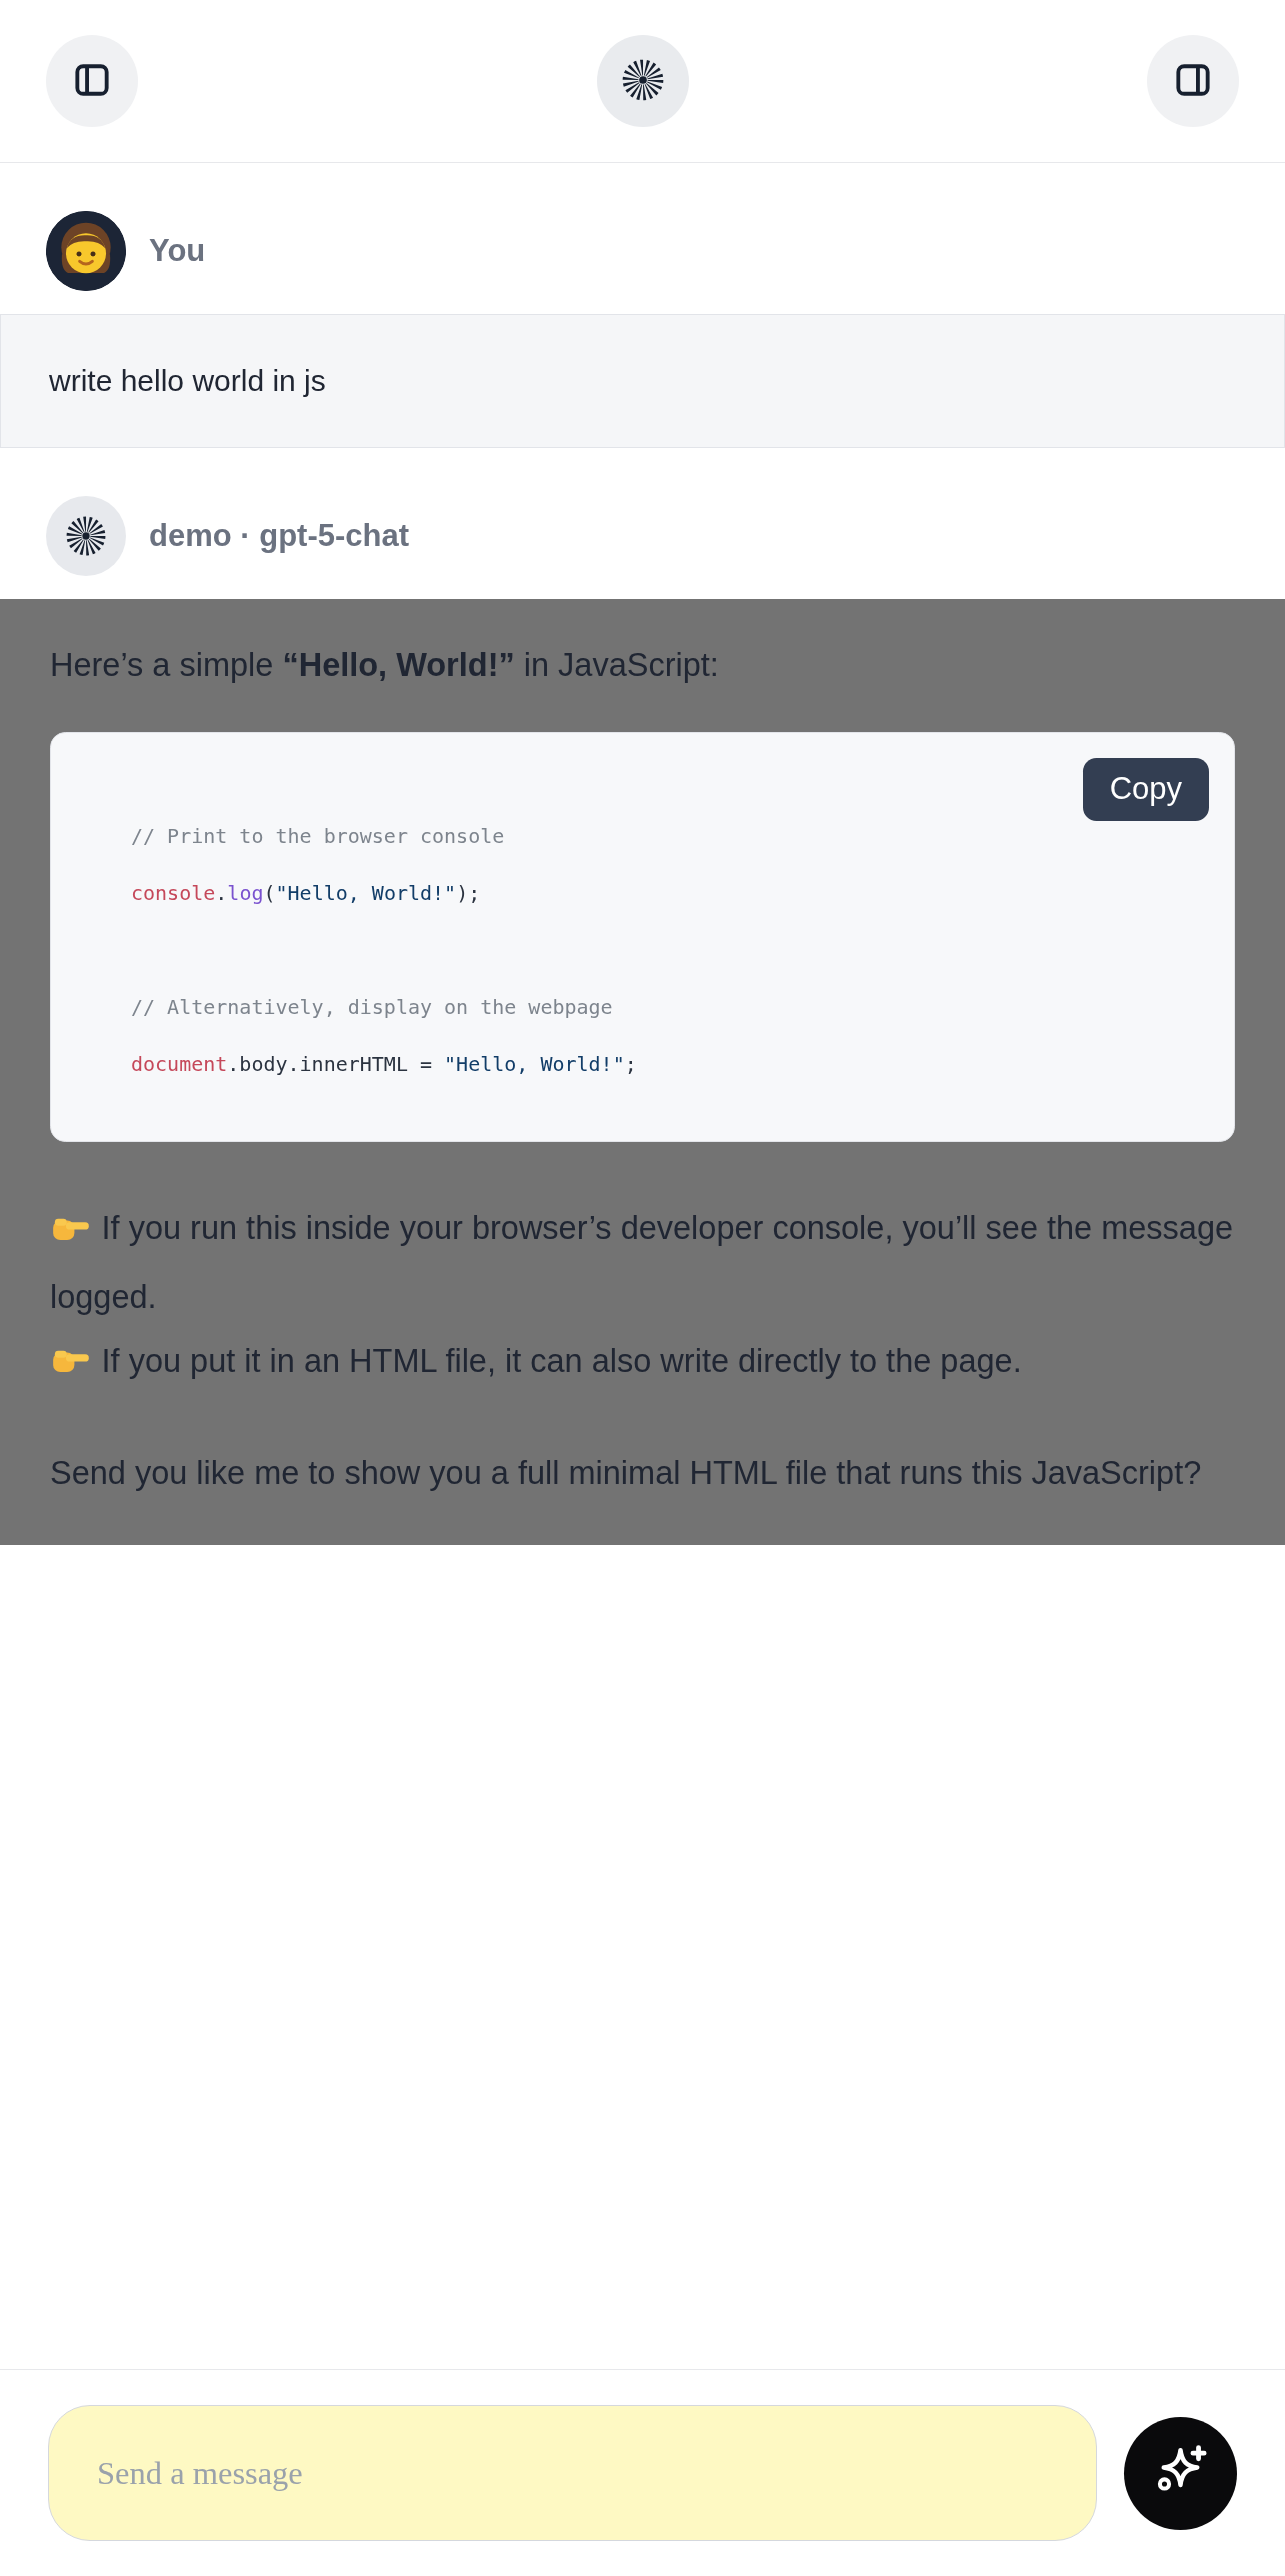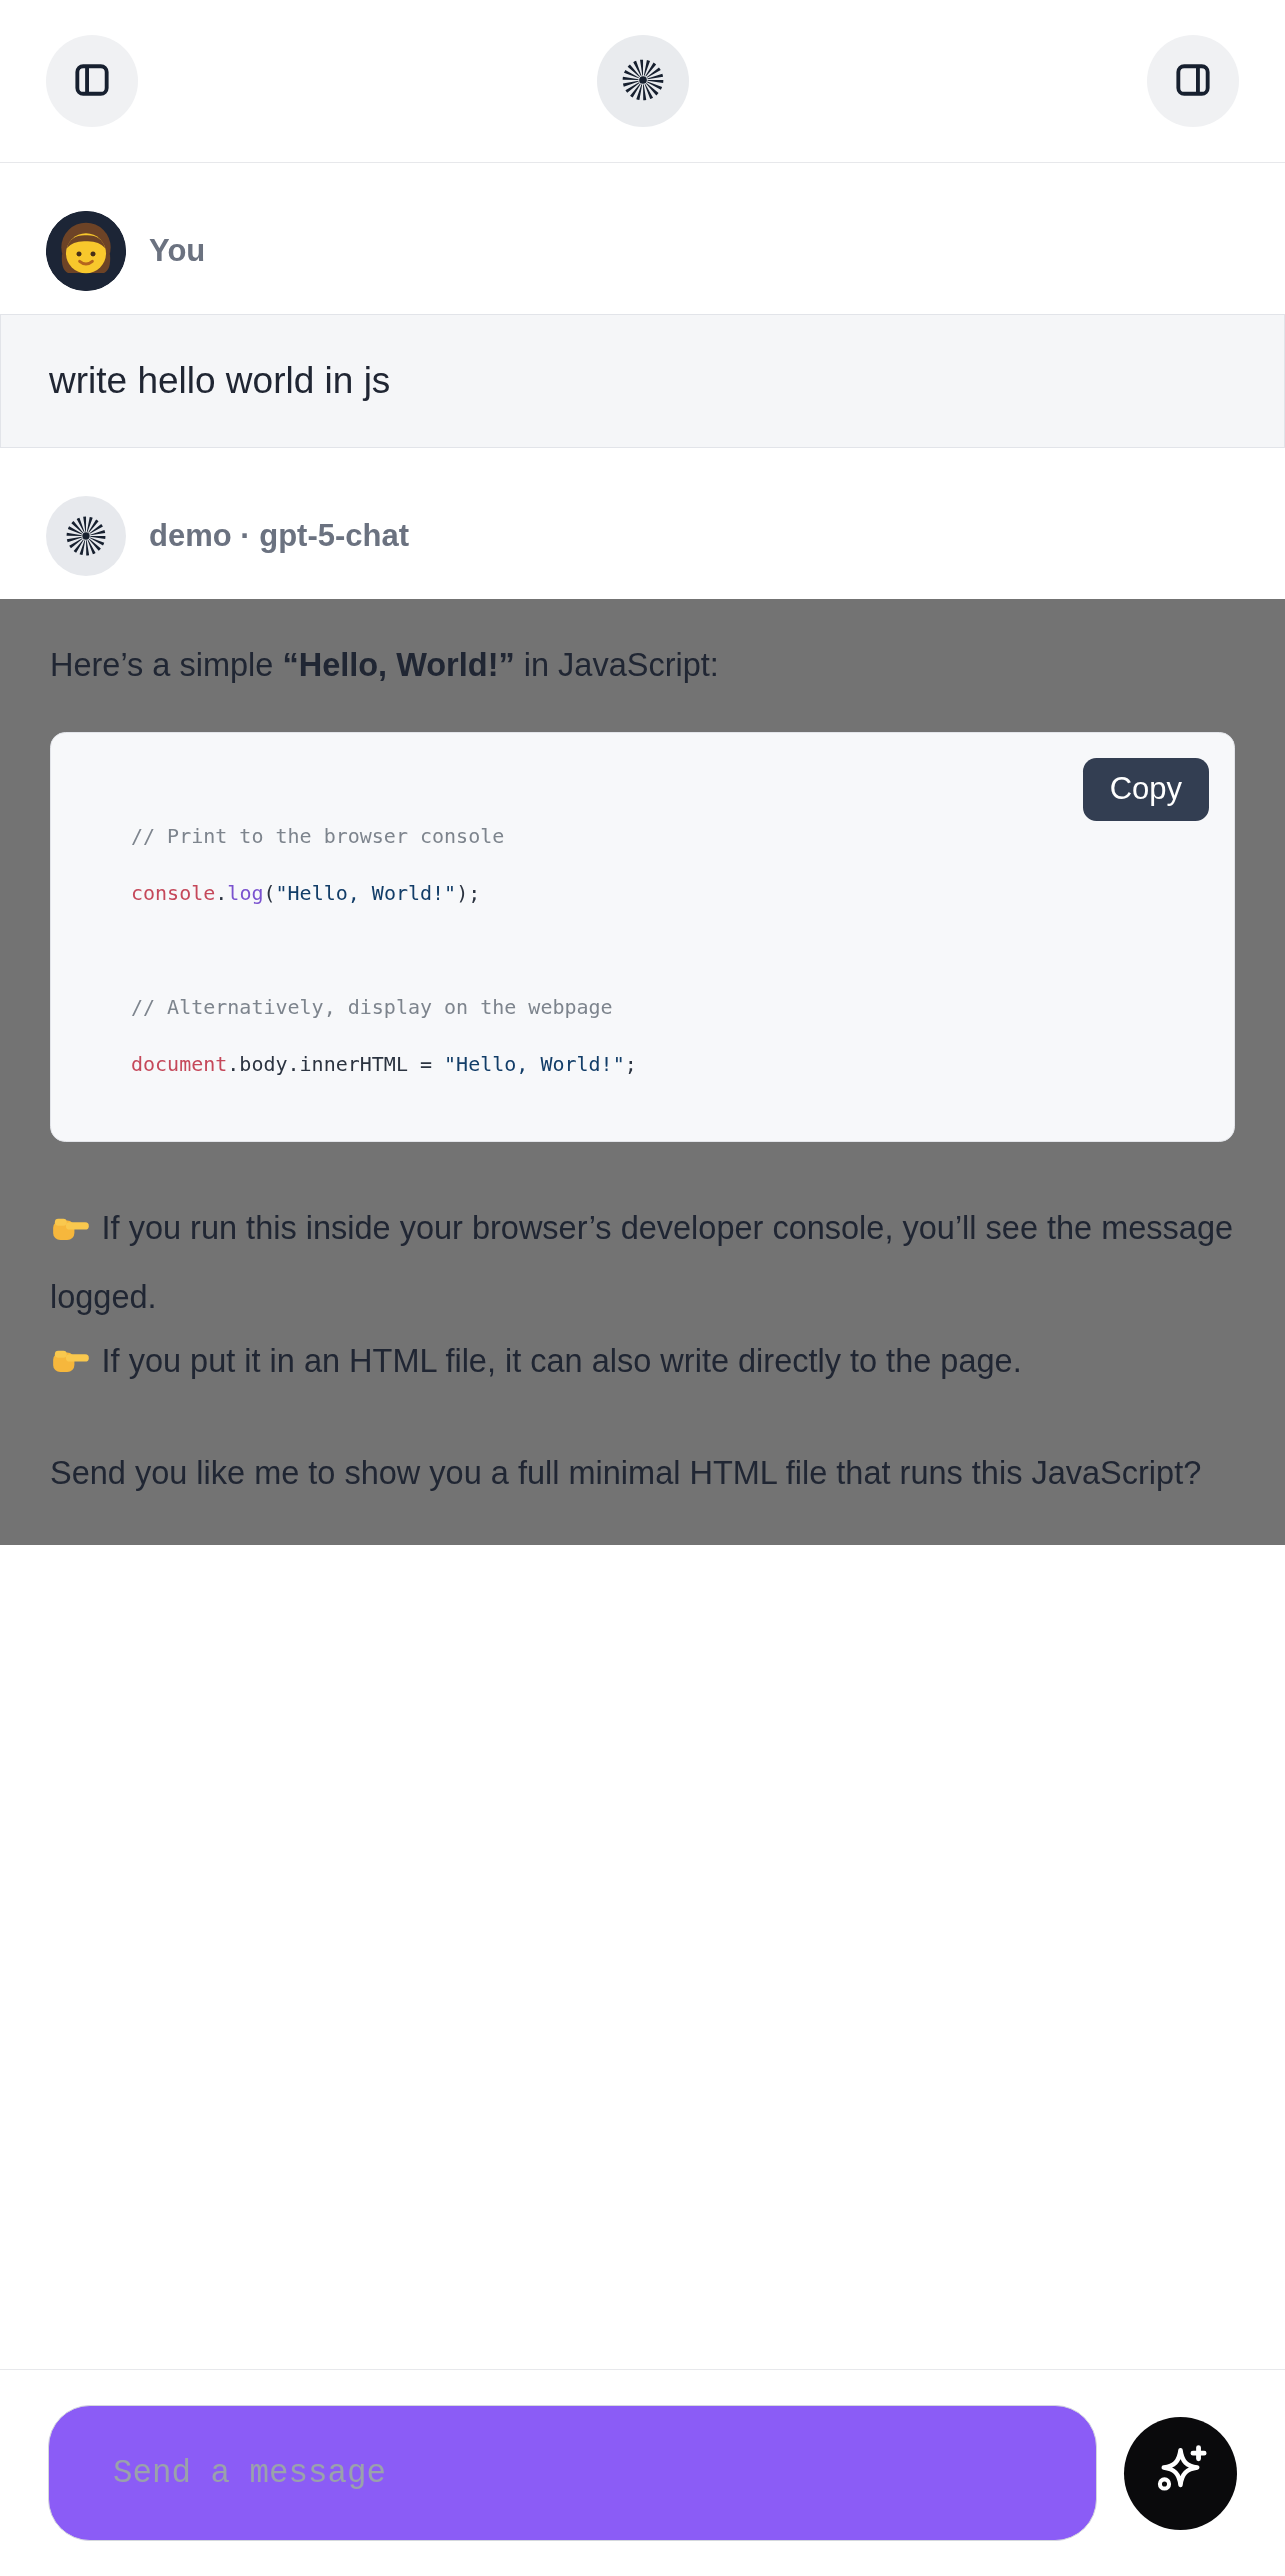--- a/index.html
+++ b/index.html
@@ -61,21 +61,21 @@
     font-size:31px; font-weight:700; color:#6b7280;text-align:right;
   }
 
   .user-band {
     margin-top:23px;
     min-height:134px;
     background:#f5f6f8;
     border:1.9px solid #e2e4e9;
     display:flex; align-items:center;
     padding:0 48px;
-    font-size:37px;
+    font-size:30px;
     color:#202633;
   }
 
   .assistant-section {
     margin-top:23px;
     background:#737373;
     padding:44px 50px 40px 50px;
   }
   .md-text { font-size:32.5px; line-height:1.38; color:#202633; }
   .md-text b { font-weight:700; }
@@ -132,23 +132,23 @@
     display:flex;
     align-items:center;
     padding:0 48px 0 48px;
     gap:27px;
   }
   .composer-input {
     flex:1;
     height:136px;
     border:1.9px solid #d5d8dd;
     border-radius:42px;
-    background:#8b5cf6;
-    padding:0 64px;
-    font-family:Liberation Mono, monospace;
+    background:#fef9c3;
+    padding:0 48px;
+    font-family:Liberation Serif, serif;
     font-size:32.5px;
     color:#202633;
     outline:none;
   }
   .composer-input::placeholder { color:#9aa2ab; }
   .send-btn {
     width:113px; height:113px;
     flex:none;
     border-radius:50%;
     border:none;

